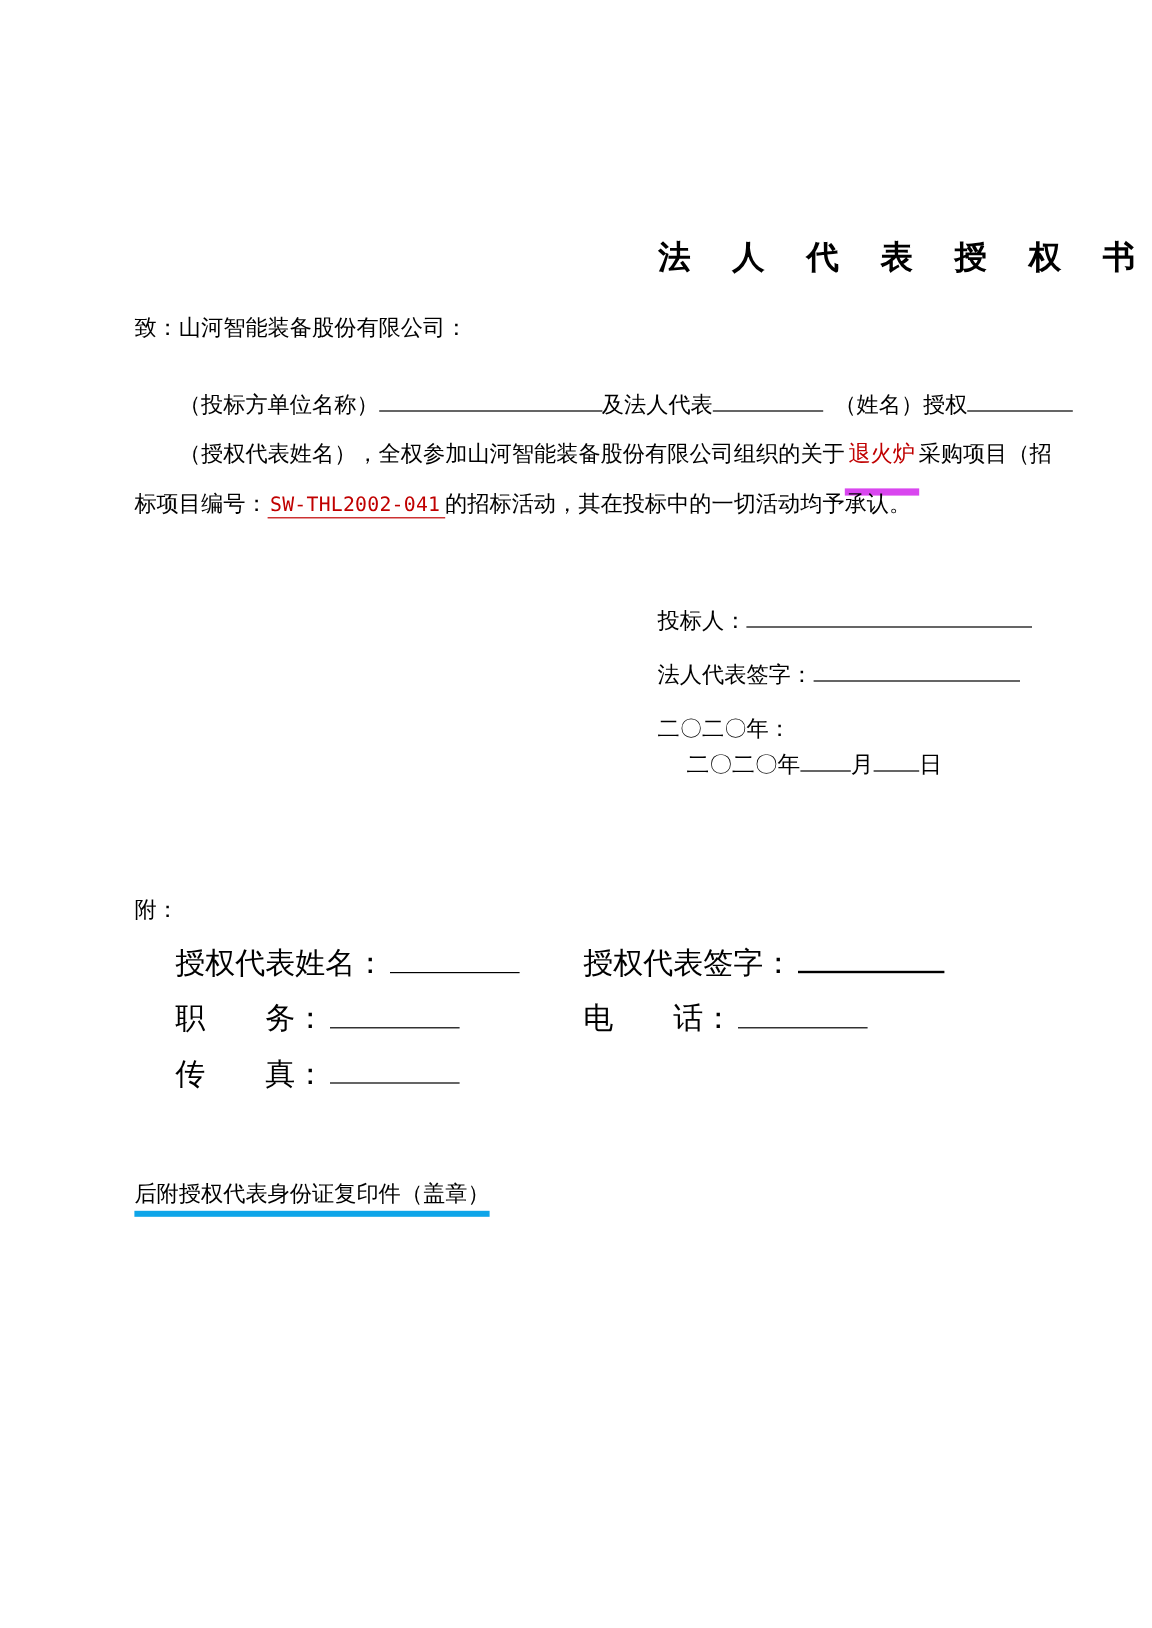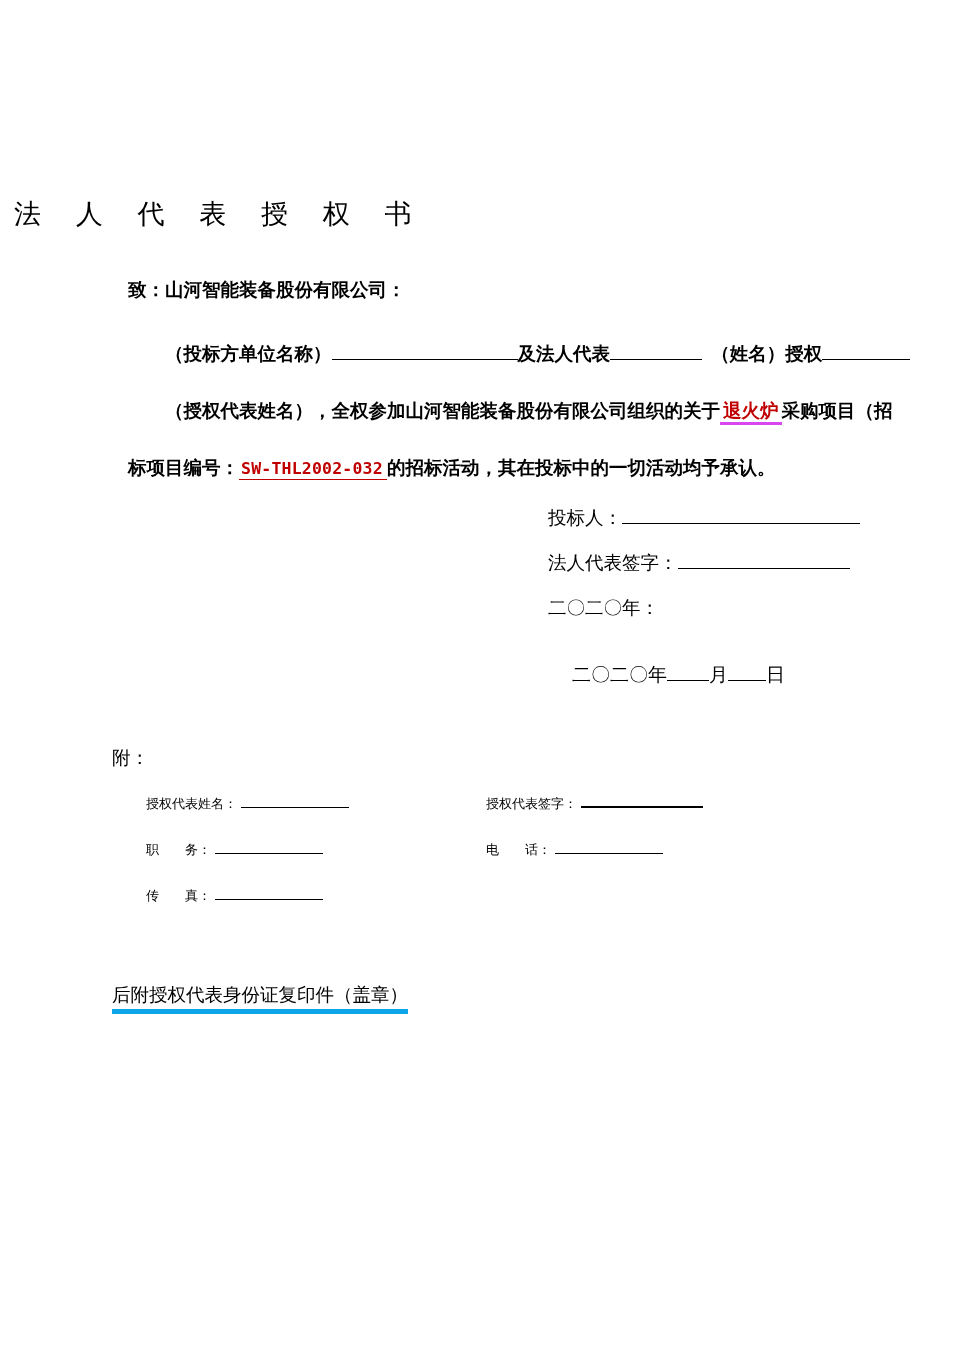--- a/index.html
+++ b/index.html
@@ -24,60 +24,59 @@
     box-sizing: border-box;
     padding: 0;
   }
 
   
   .doc-title {
     position: absolute;
     top: 196px;
     left: 0;
     width: 960px;
-    text-align: left;
+    text-align: right;
     font-size: 27px;
-    font-weight: normal;
+    font-weight: bold;
     letter-spacing: 14px;
     text-indent: 14px;
     font-family: "Liberation Serif", "DejaVu Serif", serif;
   }
 
   
   .body-block {
     position: absolute;
     left: 112px;
     top: 254px;
     width: 760px;
     font-size: 18.5px;
     line-height: 41px;
   }
   .para {
-    margin: 16px;
-    white-space: nowrap;
-    font-weight: bold;
+    margin: 0;
+    white-space: nowrap;
   }
   .para.indent {
     text-indent: 37px;
   }
   .para.p2 { margin-top: 23px; }
 
   .fill {
     display: inline-block;
     border-bottom: 1px solid #000;
     vertical-align: baseline;
     height: 19px;
   }
   .fill.w-unitname { width: 186px; }
   .fill.w-legalrep { width: 92px; }
   .fill.w-auth     { width: 88px; }
   .red-u {
     color: #c00000;
-    border-bottom: 3px solid #d946ef;
-    padding: 0 3px 1px 3px;
+    border-bottom: 6px solid #d946ef;
+    padding: 0 3px 18px 3px;
     font-family: "Liberation Serif", "DejaVu Serif", serif;
     font-size: 18.5px;
   }
   .red-code {
     color: #c00000;
     border-bottom: 1px solid #c00000;
     padding: 0 4px 1px 2px;
     font-family: "DejaVu Sans Mono", "Liberation Mono", monospace;
     font-size: 16.5px;
     letter-spacing: 0.2px;
@@ -97,21 +96,21 @@
     border-bottom: 1.6px solid #000;
     height: 17px;
     vertical-align: baseline;
   }
   .sl-bidder { width: 238px; }
   .sl-legal  { width: 172px; }
 
   .date-row {
     position: absolute;
     left: 572px;
-    top: 662px;
+    top: 624px;
     font-size: 19px;
     white-space: nowrap;
   }
   .date-fill {
     display: inline-block;
     border-bottom: 1.8px solid #000;
     width: 42px;
     height: 17px;
     vertical-align: baseline;
   }
@@ -122,21 +121,21 @@
     position: absolute;
     left: 112px;
     top: 745px;
     font-size: 18.5px;
   }
   .attach-grid {
     position: absolute;
     left: 146px;
     top: 781px;
     width: 700px;
-    font-size: 13px;
+    font-size: 25px;
     line-height: 46px;
   }
   .ag-row {
     display: flex;
     white-space: nowrap;
   }
   .ag-left  { width: 340px; }
   .ag-right { width: 340px; }
   .lbl-sp {
     display: inline-block;
@@ -184,21 +183,21 @@
 
     <p class="para indent p2">
       <span>（投标方单位名称）</span><span class="fill w-unitname"></span><span>及法人代表</span><span class="fill w-legalrep"></span>&nbsp;&nbsp;<span>（姓名）授权</span><span class="fill w-auth"></span>
     </p>
 
     <p class="para indent">
       <span>（授权代表姓名），全权参加山河智能装备股份有限公司组织的关于</span><span class="red-u">退火炉</span><span>采购项目（招</span>
     </p>
 
     <p class="para">
-      <span>标项目编号：</span><span class="red-code">SW-THL2002-032</span><span>的招标活动，其在投标中的一切活动均予承认。</span>
+      <span>标项目编号：</span><span class="red-code">SW-THL2002-041</span><span>的招标活动，其在投标中的一切活动均予承认。</span>
     </p>
 
   </div>
 
   <div class="sign-block">
     <div class="sign-row">
       <span>投标人：</span><span class="sign-line sl-bidder"></span>
     </div>
     <div class="sign-row">
       <span>法人代表签字：</span><span class="sign-line sl-legal"></span>

